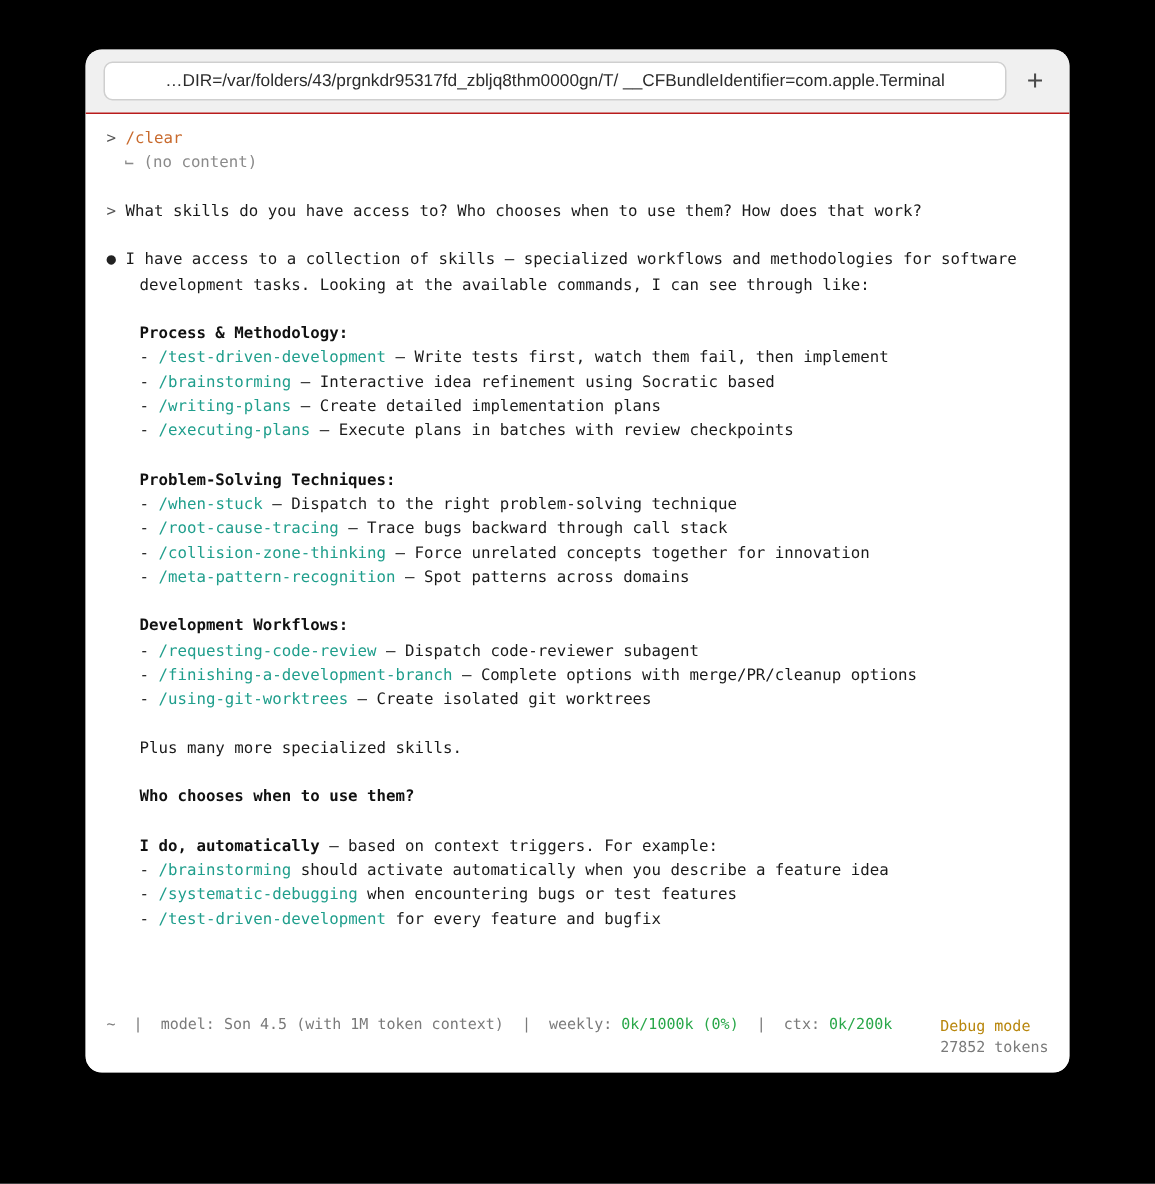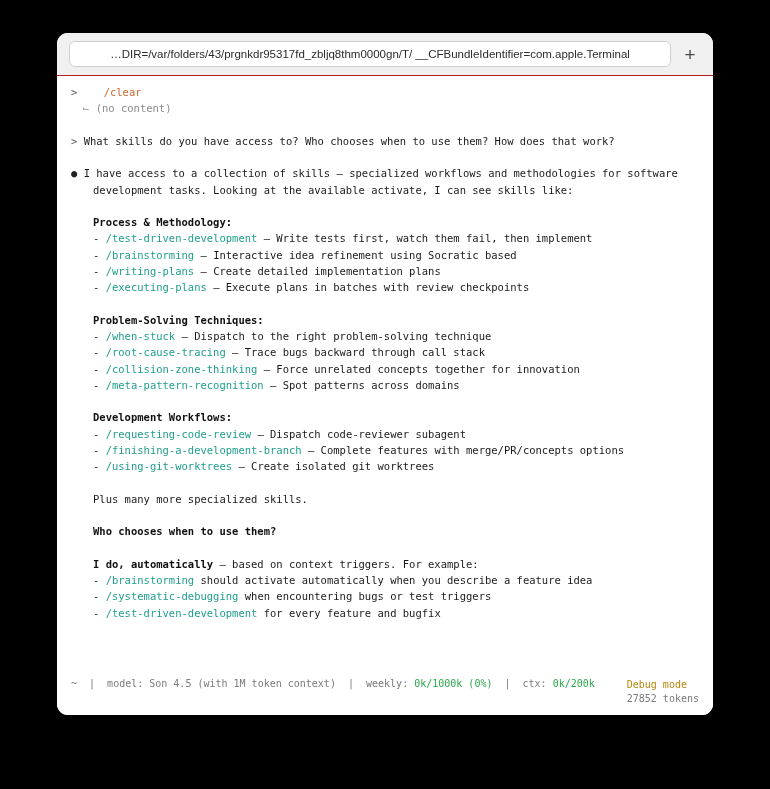--- a/index.html
+++ b/index.html
@@ -138,21 +138,21 @@
     font-size: 10.5px;
     line-height: 1.55;
     color: #1a1a1a;
     overflow: hidden;
     position: relative;
   }
   .line { white-space: pre-wrap; }
   .ind { padding-left: 12px; }
   .ind2 { padding-left: 22px; }
   .gray { color: #8a8a8a; }
-  .cmd { color: #c86a2d; margin-left: 20px; }
+  .cmd { color: #c86a2d; }
   .teal { color: #1f9e8c; }
   .bold { font-weight: bold; color: #111; }
   .bullet { color: #222; }
   .blank { height: 1.55em; }
   .prompt-mark { color: #555; }
   .statusbar {
     display: flex;
     align-items: flex-start;
     justify-content: space-between;
     padding: 6px 14px 10px 14px;
@@ -178,46 +178,46 @@
   </div>
 
   <div class="term">
     <div id="term-lines">
         <div class="line"><span class="prompt-mark">&gt; </span><span class="cmd">/clear</span></div>
         <div class="line ind gray">⌙ (no content)</div>
         <div class="blank"></div>
         <div class="line"><span class="prompt-mark">&gt; </span><span>What skills do you have access to? Who chooses when to use them? How does that work?</span></div>
         <div class="blank"></div>
         <div class="line"><span class="bullet">● </span><span>I have access to a collection of skills — specialized workflows and methodologies for software</span></div>
-        <div class="line ind2">development tasks. Looking at the available activate, I can see skills like:</div>
+        <div class="line ind2">development tasks. Looking at the available commands, I can see through like:</div>
         <div class="blank"></div>
         <div class="line ind2 bold">Process &amp; Methodology:</div>
         <div class="line ind2"><span>- </span><span class="teal">/test-driven-development</span><span> — Write tests first, watch them fail, then implement</span></div>
         <div class="line ind2"><span>- </span><span class="teal">/brainstorming</span><span> — Interactive idea refinement using Socratic based</span></div>
         <div class="line ind2"><span>- </span><span class="teal">/writing-plans</span><span> — Create detailed implementation plans</span></div>
         <div class="line ind2"><span>- </span><span class="teal">/executing-plans</span><span> — Execute plans in batches with review checkpoints</span></div>
         <div class="blank"></div>
         <div class="line ind2 bold">Problem-Solving Techniques:</div>
         <div class="line ind2"><span>- </span><span class="teal">/when-stuck</span><span> — Dispatch to the right problem-solving technique</span></div>
         <div class="line ind2"><span>- </span><span class="teal">/root-cause-tracing</span><span> — Trace bugs backward through call stack</span></div>
         <div class="line ind2"><span>- </span><span class="teal">/collision-zone-thinking</span><span> — Force unrelated concepts together for innovation</span></div>
         <div class="line ind2"><span>- </span><span class="teal">/meta-pattern-recognition</span><span> — Spot patterns across domains</span></div>
         <div class="blank"></div>
         <div class="line ind2 bold">Development Workflows:</div>
         <div class="line ind2"><span>- </span><span class="teal">/requesting-code-review</span><span> — Dispatch code-reviewer subagent</span></div>
-        <div class="line ind2"><span>- </span><span class="teal">/finishing-a-development-branch</span><span> — Complete features with merge/PR/concepts options</span></div>
+        <div class="line ind2"><span>- </span><span class="teal">/finishing-a-development-branch</span><span> — Complete options with merge/PR/cleanup options</span></div>
         <div class="line ind2"><span>- </span><span class="teal">/using-git-worktrees</span><span> — Create isolated git worktrees</span></div>
         <div class="blank"></div>
         <div class="line ind2">Plus many more specialized skills.</div>
         <div class="blank"></div>
         <div class="line ind2 bold">Who chooses when to use them?</div>
         <div class="blank"></div>
         <div class="line ind2"><span class="bold">I do, automatically</span><span> — based on context triggers. For example:</span></div>
         <div class="line ind2"><span>- </span><span class="teal">/brainstorming</span><span> should activate automatically when you describe a feature idea</span></div>
-        <div class="line ind2"><span>- </span><span class="teal">/systematic-debugging</span><span> when encountering bugs or test triggers</span></div>
+        <div class="line ind2"><span>- </span><span class="teal">/systematic-debugging</span><span> when encountering bugs or test features</span></div>
         <div class="line ind2"><span>- </span><span class="teal">/test-driven-development</span><span> for every feature and bugfix</span></div>
       </div>
 
   </div>
 
   <div class="statusbar">
     <div class="status-left"><span>~  |  model: Son 4.5 (with 1M token context)  |  weekly: </span><span class="ctxgreen">0k/1000k (0%)</span><span>  |  ctx: </span><span class="ctxgreen">0k/200k</span></div>
     <div class="status-right">
       <div class="amber">Debug mode</div>
       <div>27852 tokens</div>

